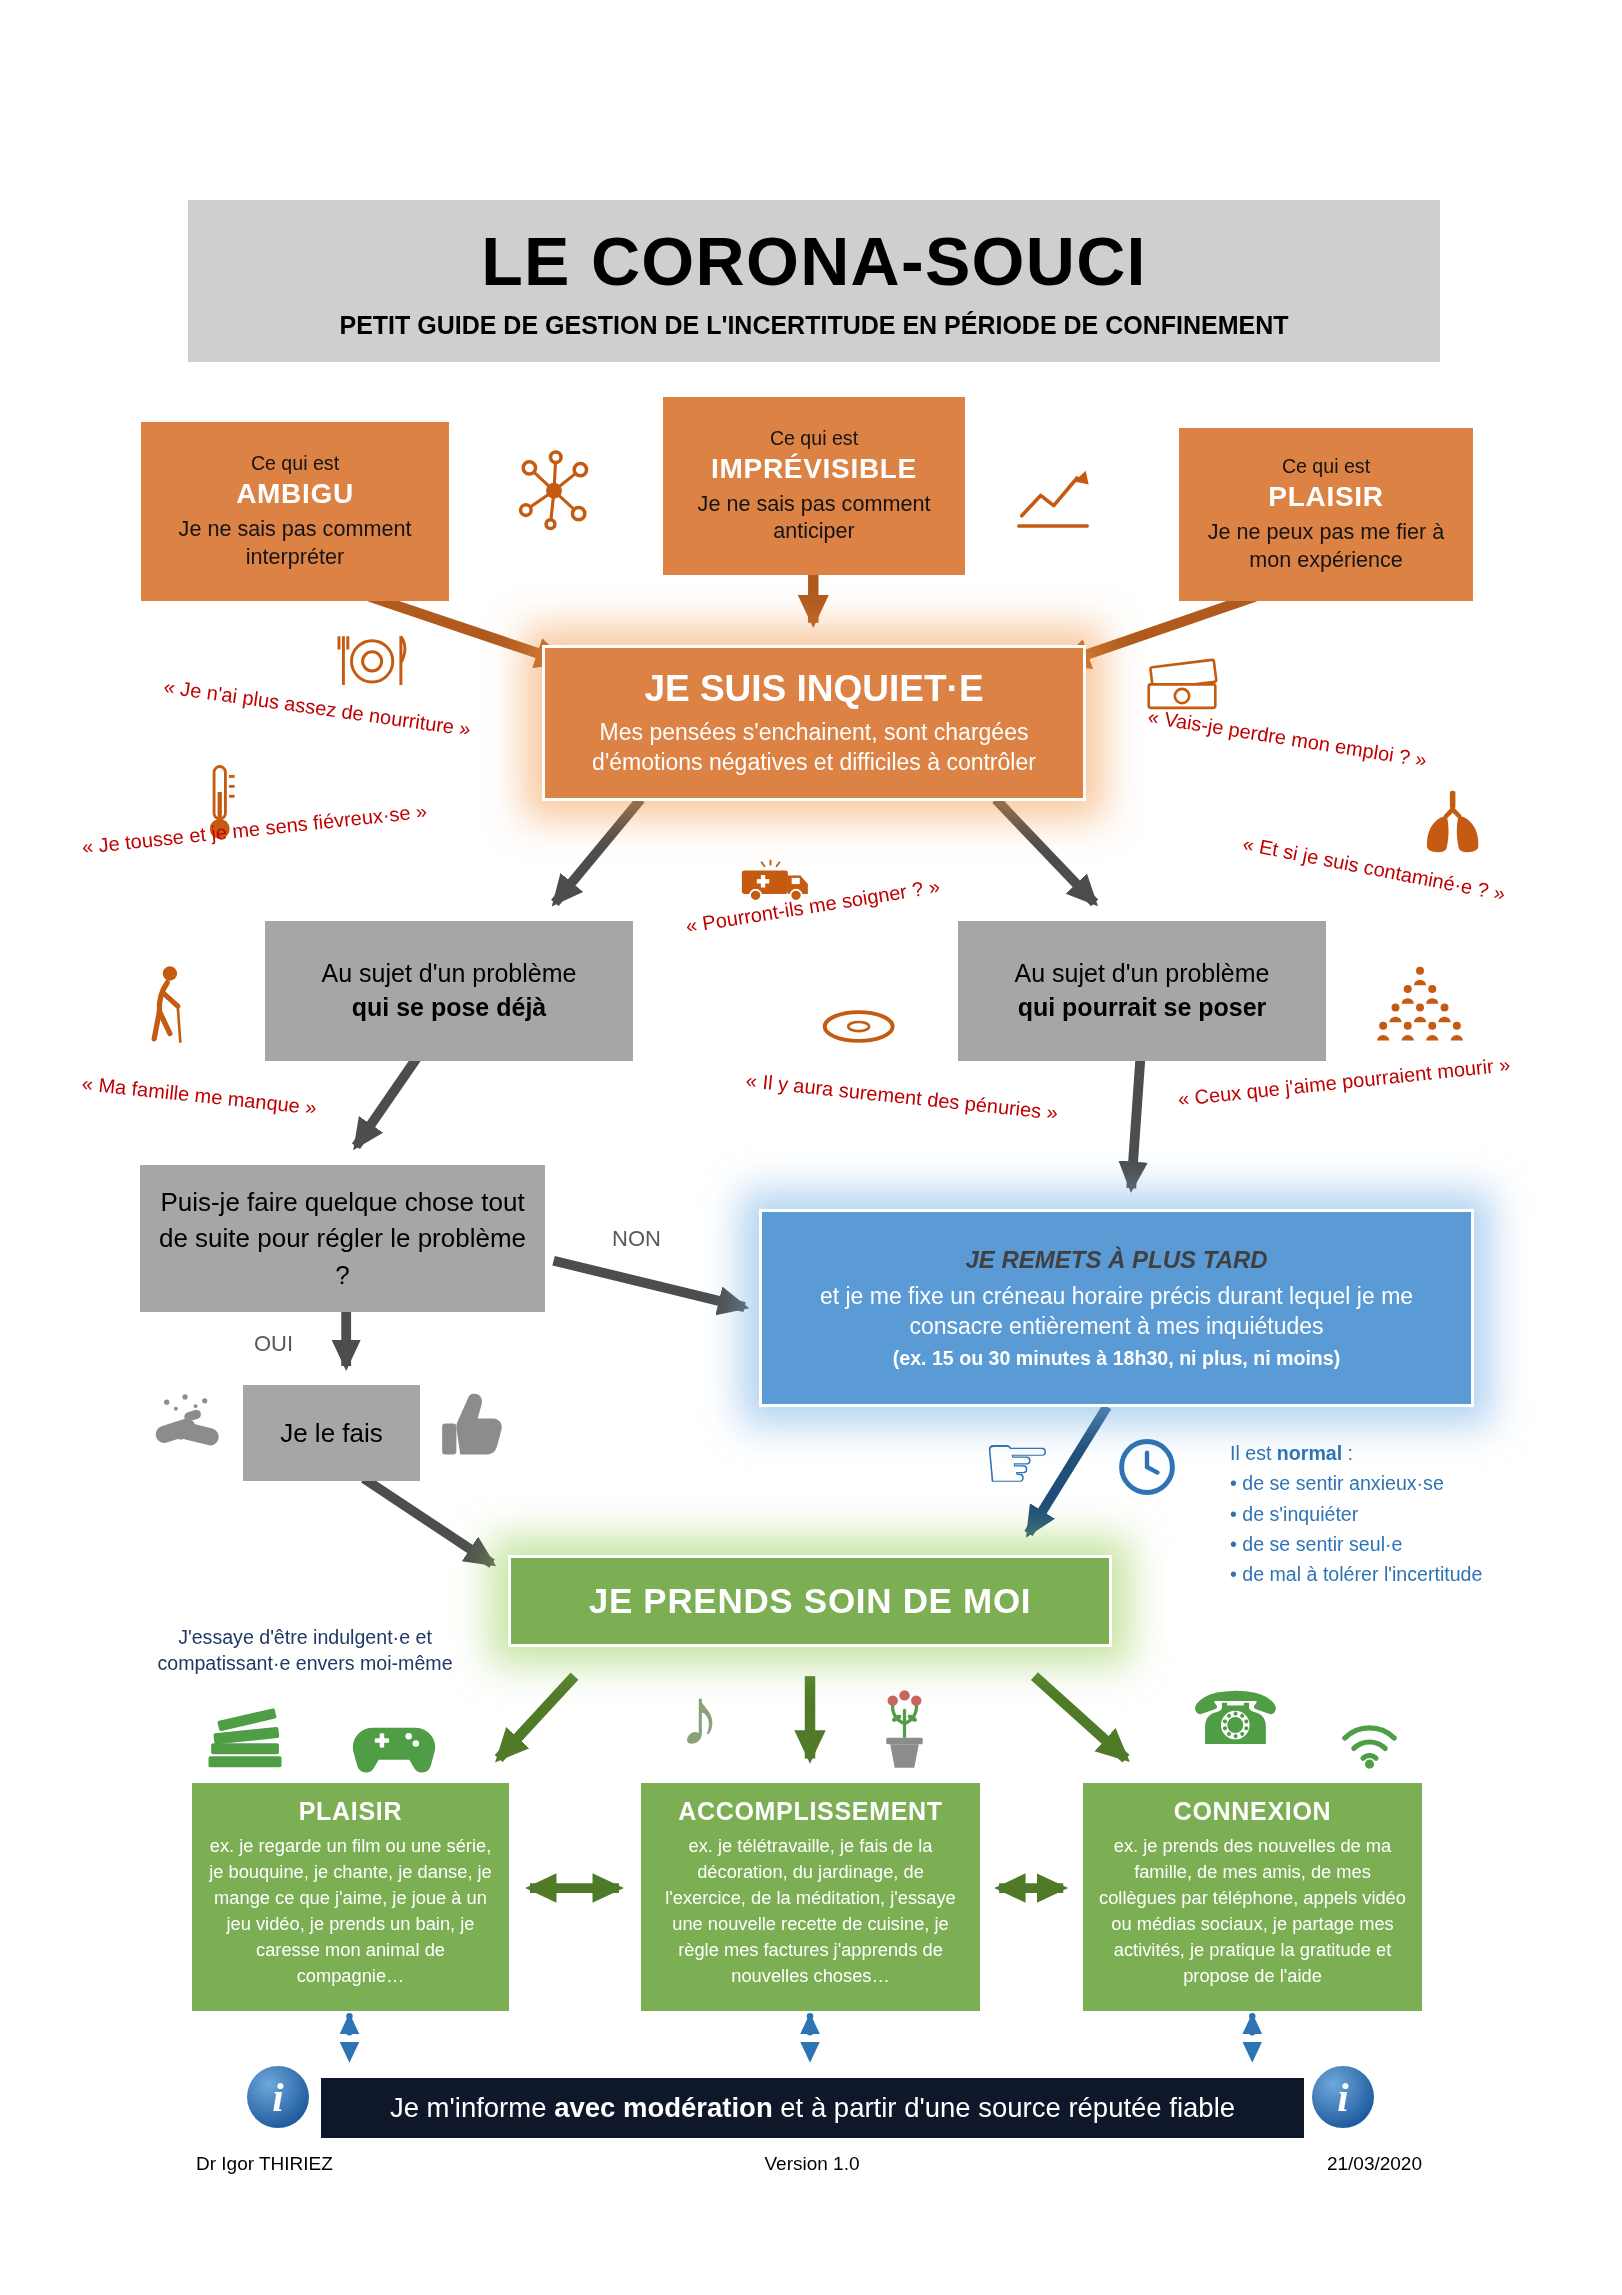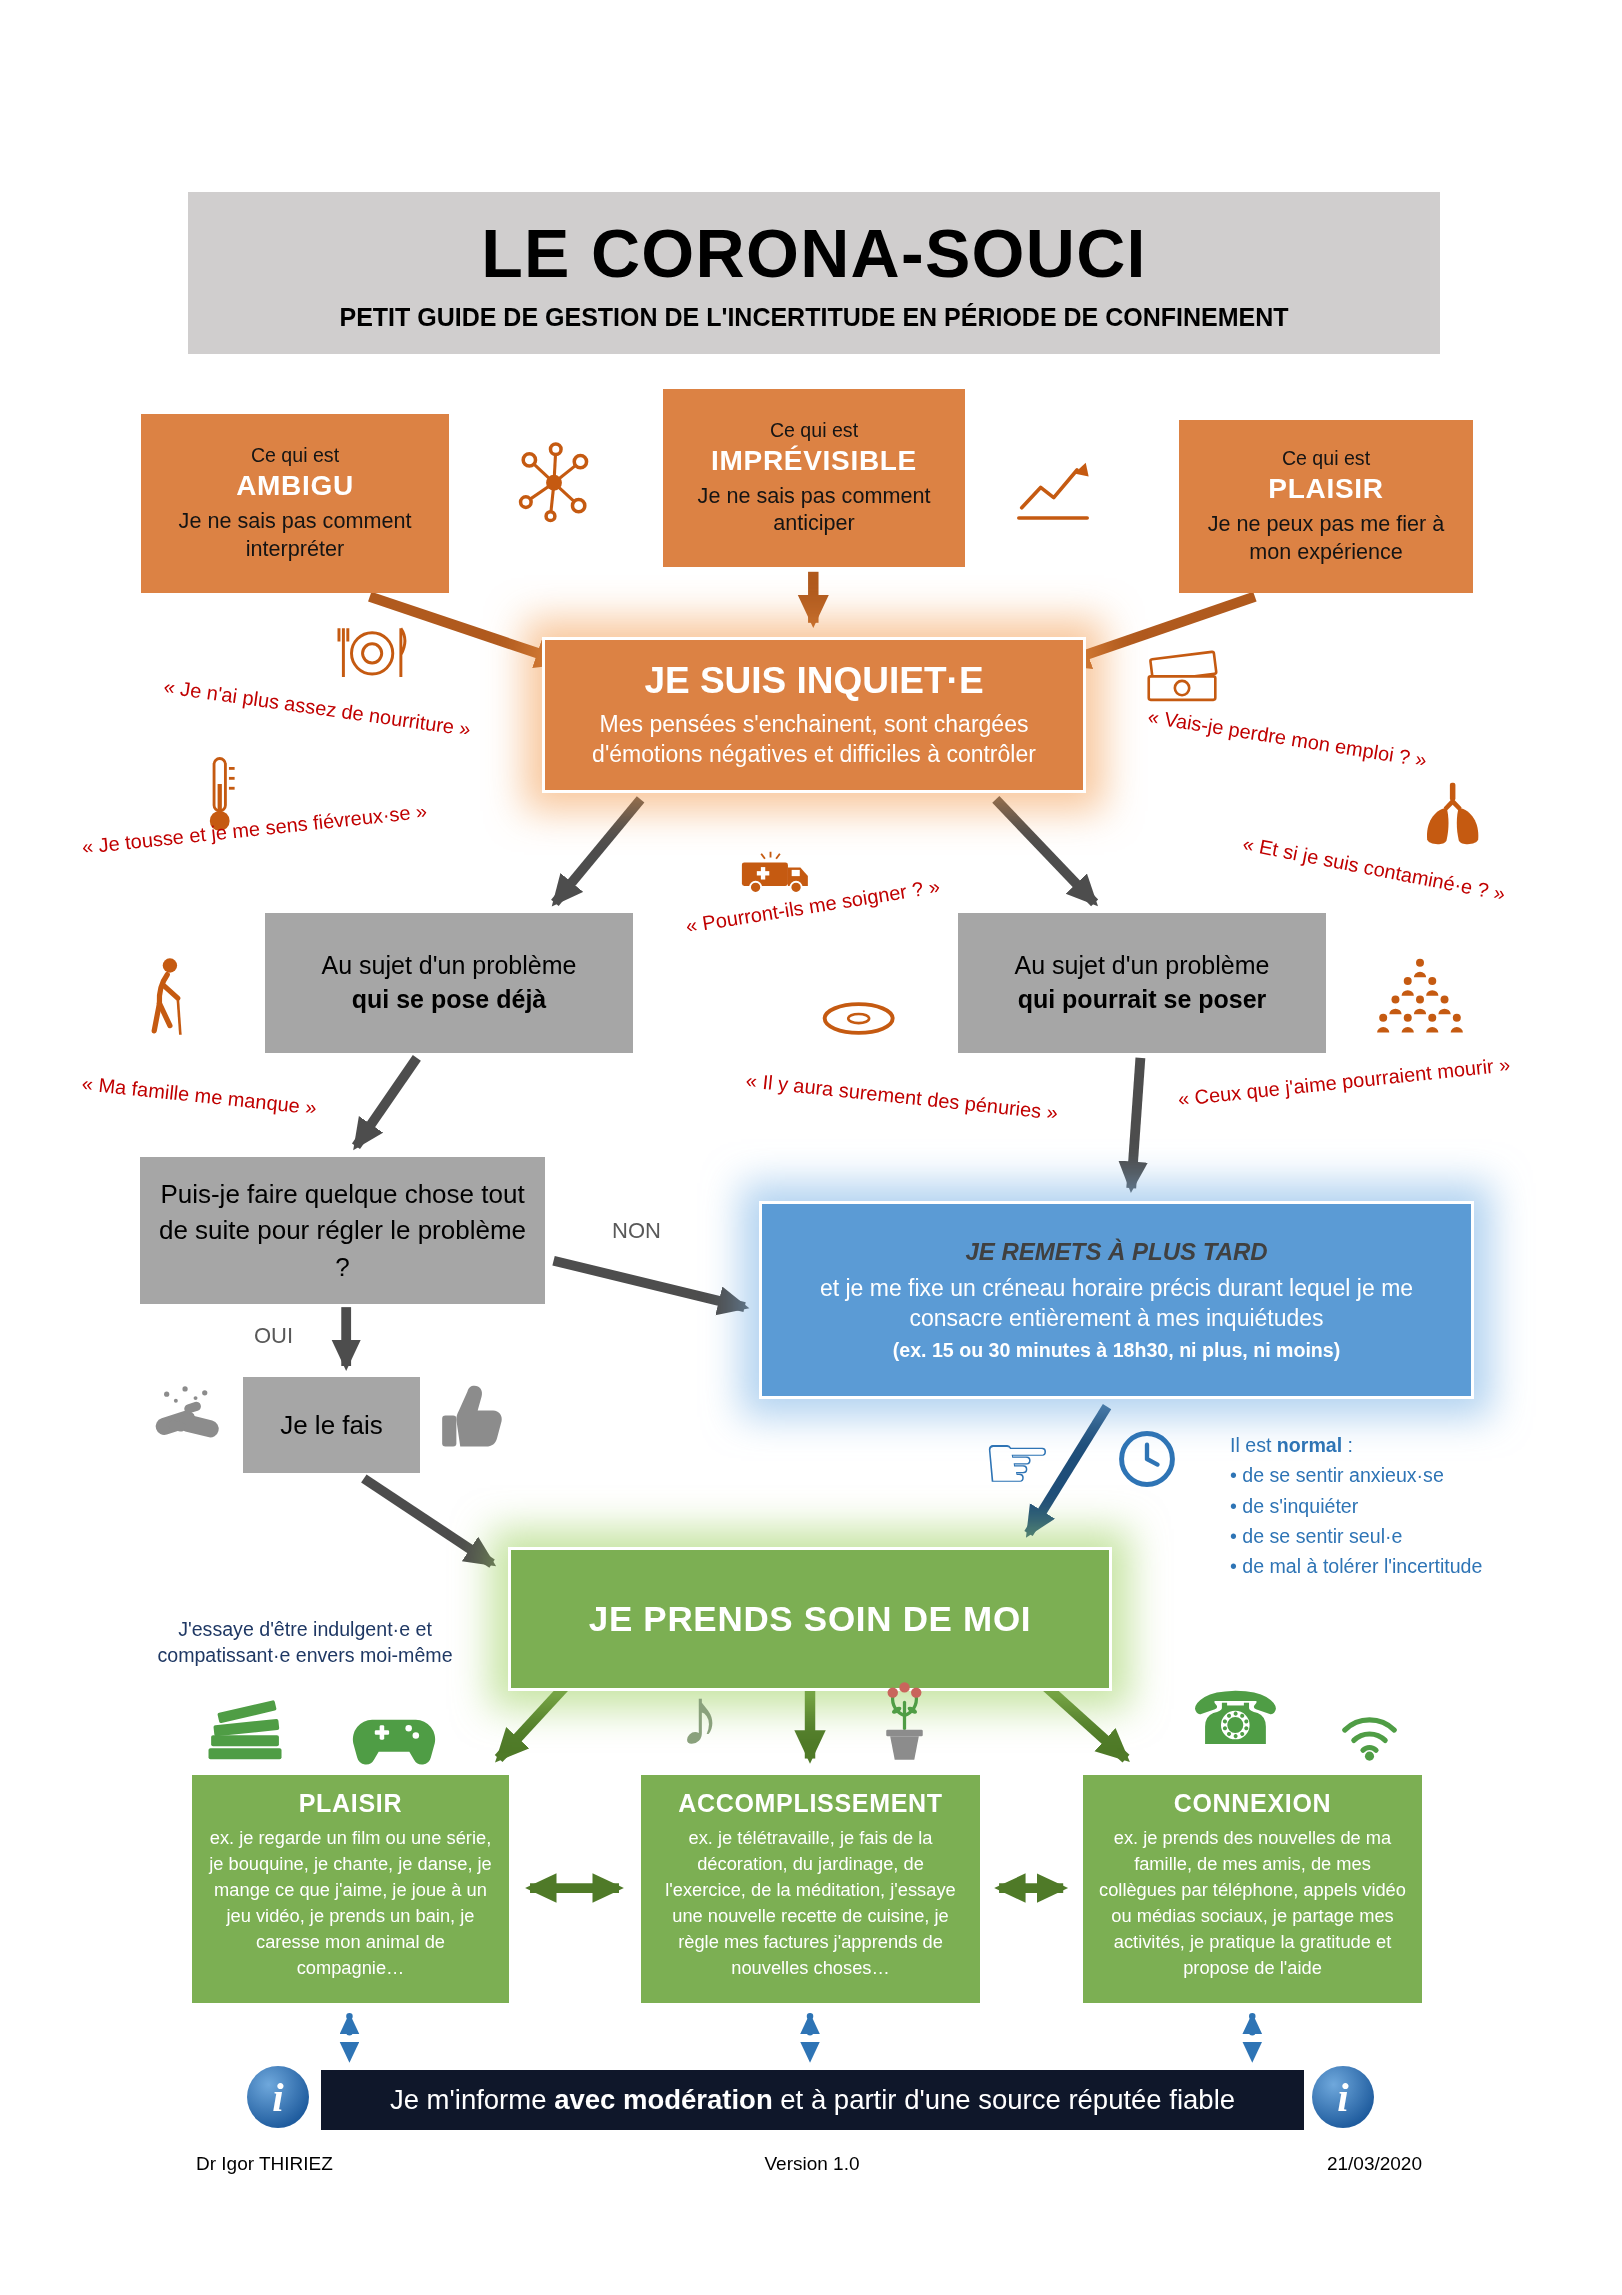--- a/index.html
+++ b/index.html
@@ -1,19 +1,19 @@
 <!DOCTYPE html>
 <html style="font-size:10.5px"><head>
 <meta charset="utf-8">
 <style>
   html,body{margin:0;padding:0;background:#ffffff;}
   .page{position:relative;width:1622px;height:2295px;background:#fff;font-family:"Liberation Sans",sans-serif;overflow:hidden;}
   .abs{position:absolute;box-sizing:border-box;}
   .arrows{position:absolute;left:0;top:0;z-index:1;pointer-events:none;}
-  .z2{z-index:2;}
+  .z2{z-index:2;margin-top:8px;}
   .box{display:flex;flex-direction:column;align-items:center;justify-content:center;text-align:center;box-sizing:border-box;}
 
   .title-block{background:#D0CECE;display:flex;flex-direction:column;align-items:center;justify-content:center;gap:10.5px;}
   .title-main{font-size:68px;font-weight:bold;color:#000;letter-spacing:1.3px;}
   .title-sub{font-size:25px;font-weight:bold;color:#000;}
 
   .source{background:#DC8244;padding:10.5px 14.4px;}
   .src-pre{font-size:19.6px;color:#141414;}
   .src-name{font-size:28px;font-weight:bold;color:#fff;letter-spacing:0.7px;margin-top:2.6px;}
   .src-desc{font-size:21.6px;color:#141414;line-height:1.28;margin-top:5.2px;}
@@ -330,21 +330,21 @@
     </svg>
   </div>
   <div class="abs normal-block z2" style="left:1230px;top:1430px;width:308px;">
     <div class="nb-head"><span>Il est </span><b>normal</b><span> :</span></div>
     <div class="nb-item">de se sentir anxieux·se</div>
     <div class="nb-item">de s'inquiéter</div>
     <div class="nb-item">de se sentir seul·e</div>
     <div class="nb-item">de mal à tolérer l'incertitude</div>
   </div>
 
-  <div class="abs box selfcare z2" style="left:508px;top:1547px;width:604px;height:144px;">
+  <div class="abs box selfcare z2" style="left:508px;top:1547px;width:604px;height:92px;">
     <div class="sc-title">JE PRENDS SOIN DE MOI</div>
   </div>
   <div class="abs aside z2" style="left:148px;top:1616px;width:314px;">J'essaye d'être indulgent·e et compatissant·e envers moi-même</div>
 
   <div class="abs z2" style="left:202px;top:1696px;">
     <svg viewBox="0 0 135 115" width="88" height="75">
       <g fill="#4F9D45">
         <rect x="24" y="16" width="90" height="16" rx="3" transform="rotate(-13 69 24)"></rect>
         <rect x="18" y="40" width="100" height="17" rx="3" transform="rotate(-6 68 48)"></rect>
         <rect x="14" y="60" width="104" height="17" rx="3"></rect>

